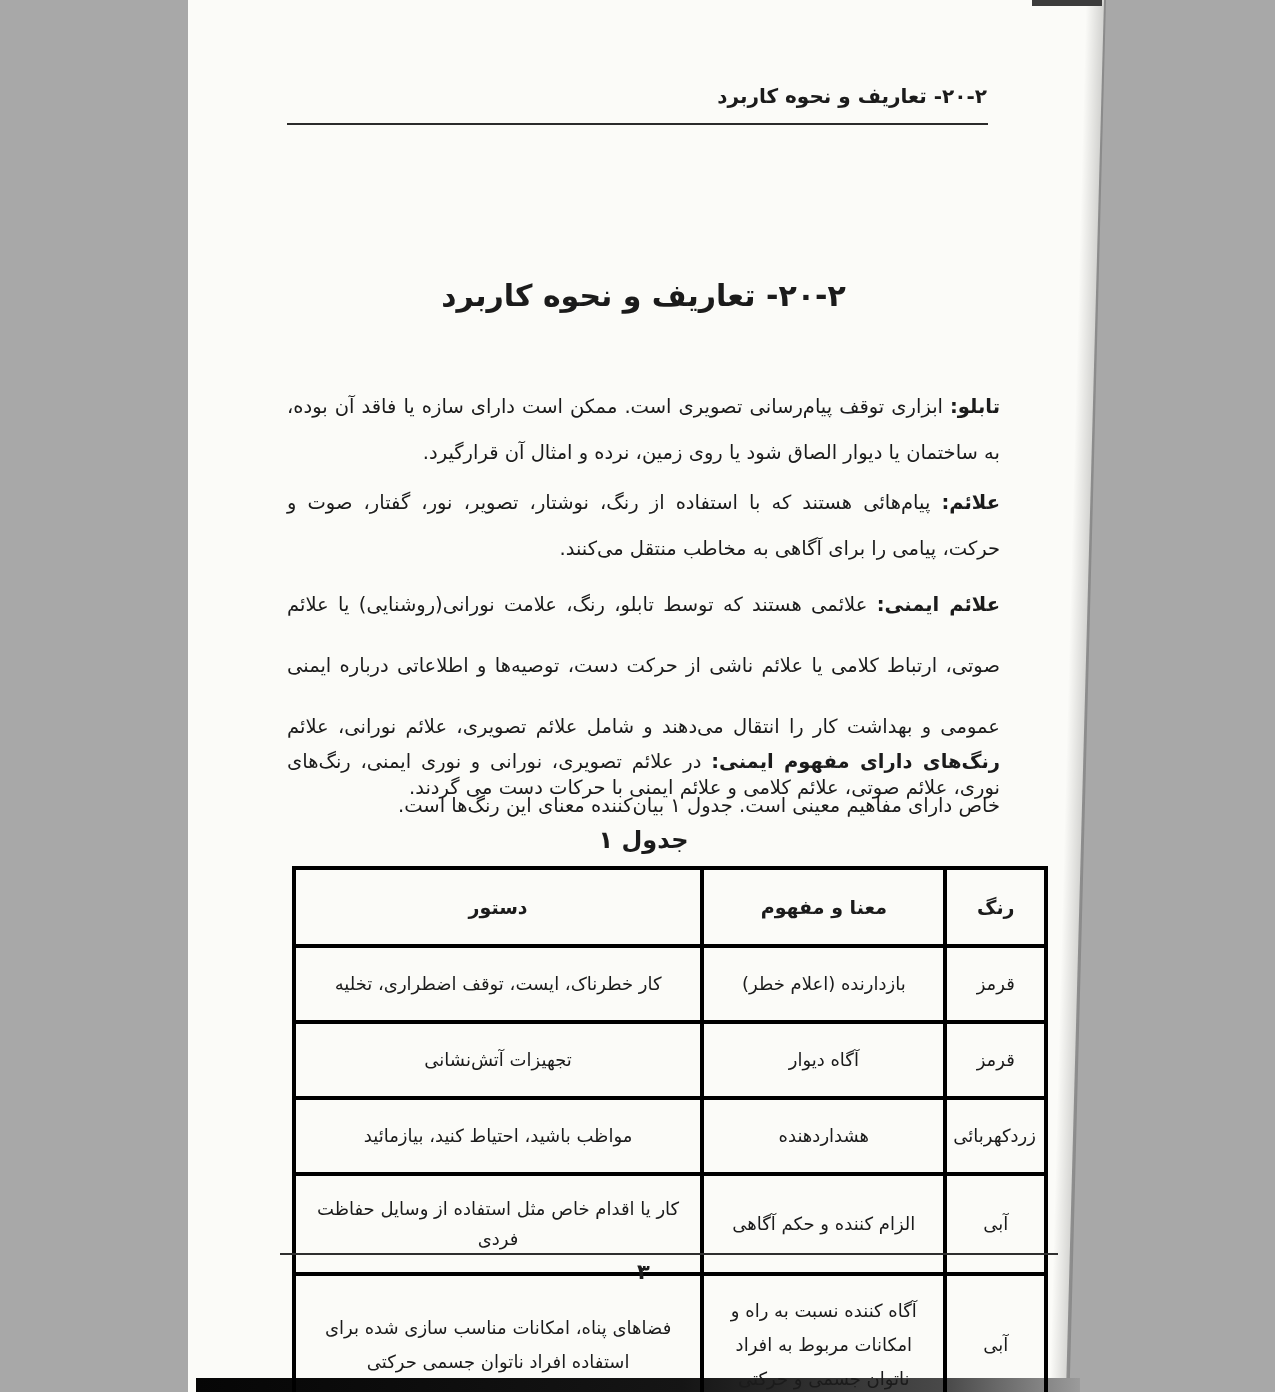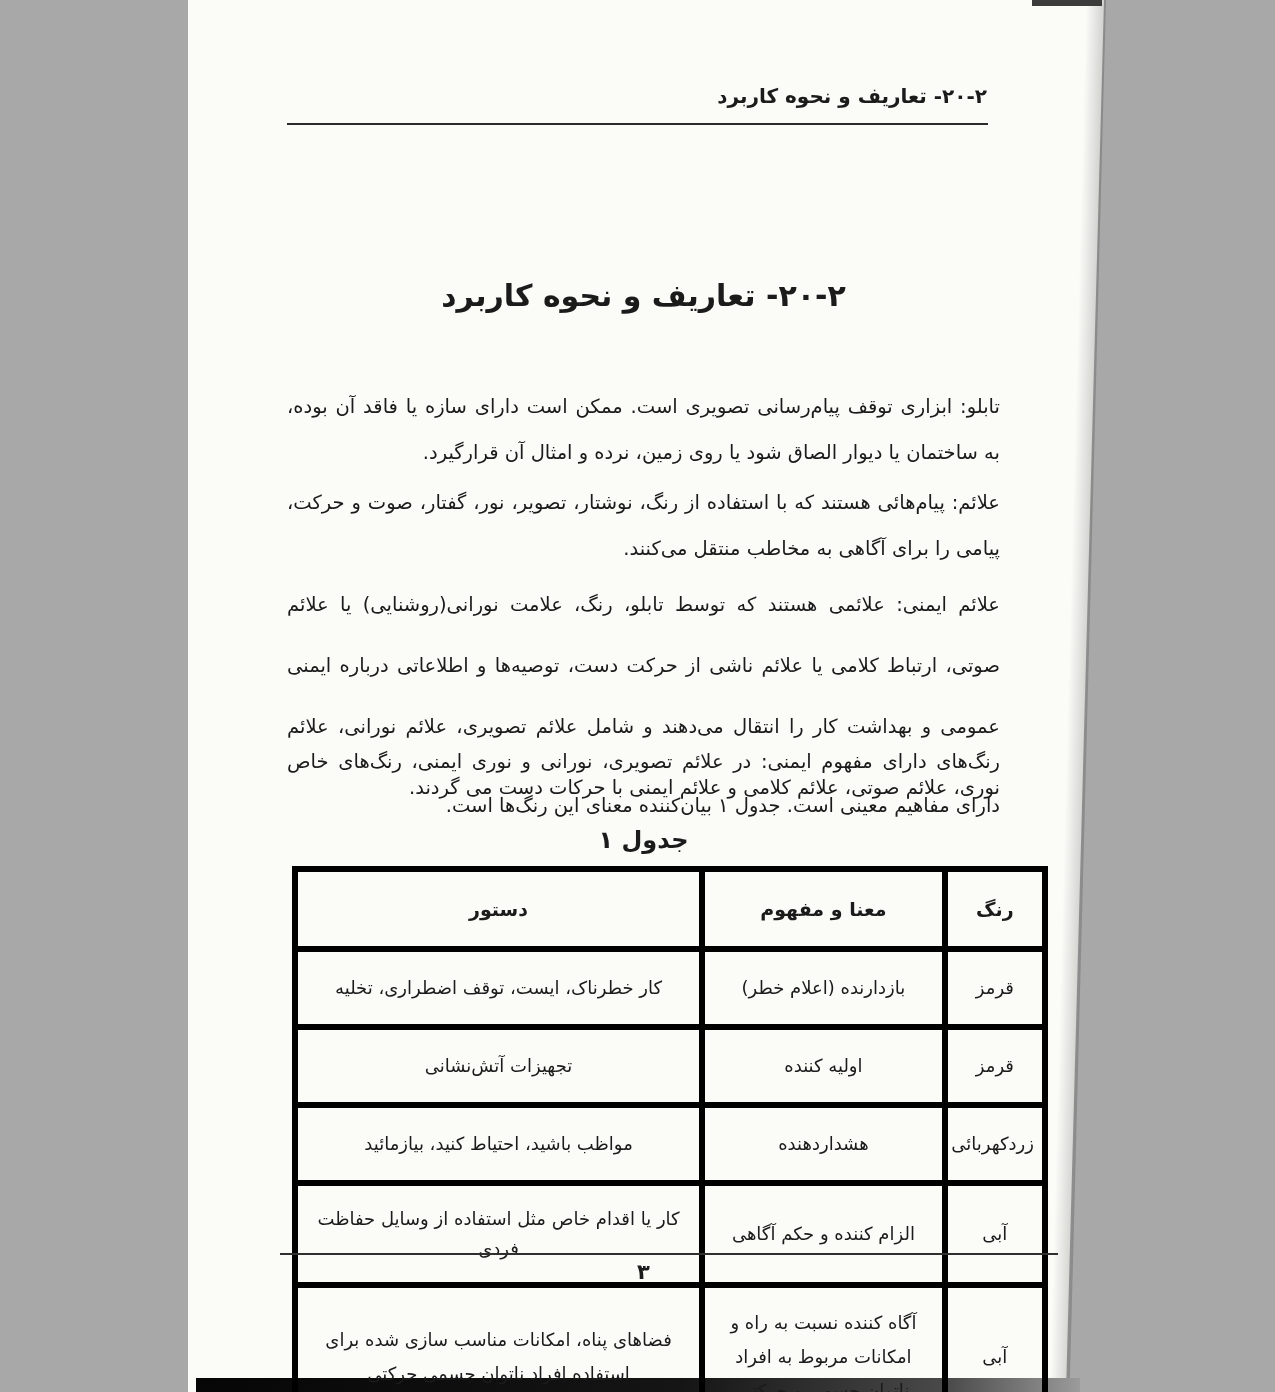--- a/index.html
+++ b/index.html
@@ -36,36 +36,36 @@
     position:absolute;left:287px;top:123px;width:701px;height:2px;background:#2b2b2b;
   }
   .doc-title{
     position:absolute;left:287px;top:278px;width:713px;
     text-align:center;font-weight:bold;font-size:30px;
   }
   .para{
     position:absolute;left:287px;width:713px;
     font-size:19.5px;line-height:46px;text-align:justify;
   }
-  .para b{font-weight:normal;}
+  .para b{font-weight:bold;}
   #para-0{top:364px;}
   #para-1{top:460px;}
   #para-2{top:554px;line-height:61px;}
   #para-3{top:720px;line-height:44px;}
   .table-caption{
     position:absolute;left:287px;top:826px;width:713px;
     text-align:center;font-weight:bold;font-size:24px;
   }
   table.colors{
     position:absolute;left:292px;top:866px;width:756px;
     border-collapse:collapse;direction:rtl;
     font-size:18px;table-layout:fixed;
   }
   table.colors th,table.colors td{
-    border:6px solid #000000;text-align:center;vertical-align:middle;
+    border:4px solid #000000;text-align:center;vertical-align:middle;
     padding:18px 8px;line-height:30px;overflow:hidden;
   }
   table.colors th{font-weight:bold;height:38px;font-size:19px;}
   .col-color{width:100px;}
   .col-meaning{width:242px;}
   .col-order{width:406px;}
   tr.r-small td{height:36px;}
   tr.r-tall td{height:98px;line-height:34px;}
   tr.r-mid td{height:64px;line-height:34px;}
   .footer-rule{
@@ -113,21 +113,21 @@
     </tr>
   </thead>
   <tbody>
     <tr class="r-small">
       <td>قرمز</td>
       <td>بازدارنده (اعلام خطر)</td>
       <td>کار خطرناک، ایست، توقف اضطراری،  تخلیه</td>
     </tr>
     <tr class="r-small">
       <td>قرمز</td>
-      <td>اولیه کننده</td>
+      <td>آگاه دیوار</td>
       <td>تجهیزات آتش‌نشانی</td>
     </tr>
     <tr class="r-small">
       <td>زردکهربائی</td>
       <td>هشداردهنده</td>
       <td>مواظب باشید، احتیاط کنید، بیازمائید</td>
     </tr>
     <tr class="r-small">
       <td>آبی</td>
       <td>الزام کننده و حکم آگاهی</td>

